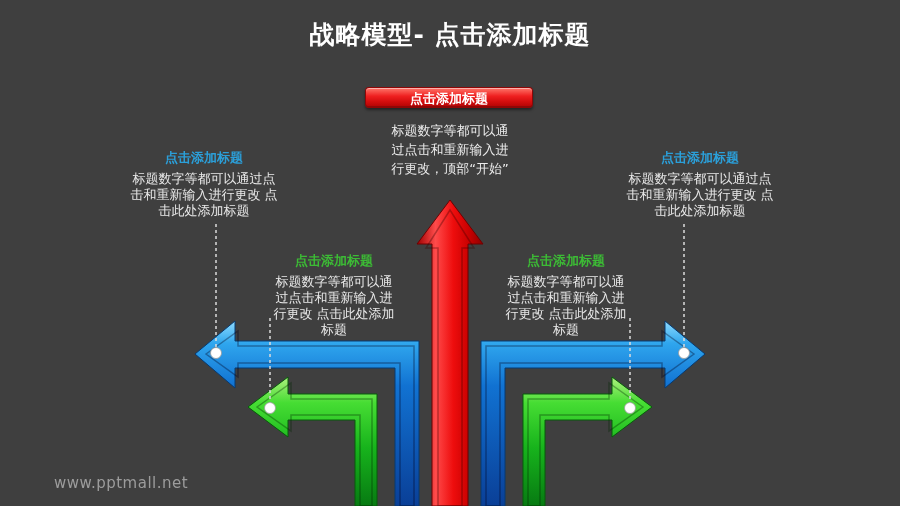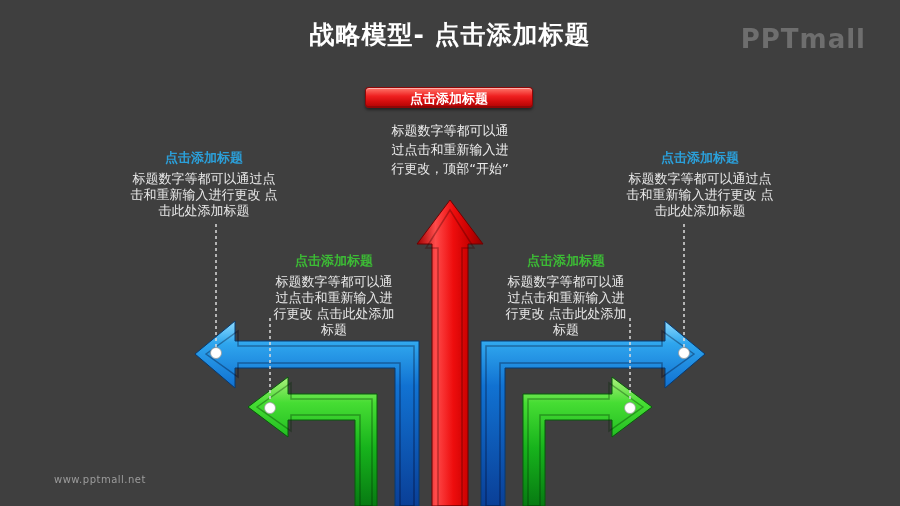--- a/index.html
+++ b/index.html
@@ -31,21 +31,21 @@
   .callout{position:absolute;text-align:center;}
   .callout .heading{font-size:13px;font-weight:bold;margin-bottom:4px;cursor:pointer;}
   .callout .body{color:#E9E9E9;font-size:13px;line-height:16px;white-space:pre-line;cursor:pointer;}
   .callout.blue .heading{color:#2B9FD9;}
   .callout.green .heading{color:#3CBB35;}
   .co-left-blue{left:118px;top:149px;width:172px;}
   .co-right-blue{left:614px;top:149px;width:172px;}
   .co-left-green{left:260px;top:252px;width:148px;}
   .co-right-green{left:492px;top:252px;width:148px;}
   .watermark{
-    position:absolute;left:54px;top:474px;color:#9C9C9C;font-size:10px;letter-spacing:0.5px;
+    position:absolute;left:54px;top:474px;color:#9C9C9C;font-size:15px;letter-spacing:0.5px;
   }
 </style>
 </head>
 <body>
 
 <div class="slide">
 
   <svg class="arrow-layer" width="900" height="506" viewBox="0 0 900 506">
     <defs>
       <linearGradient id="gRed" x1="0" y1="0" x2="1" y2="0">
@@ -97,21 +97,20 @@
 
     <g fill="#FFFFFF" stroke="#9a9a9a" stroke-width="0.8">
       <circle cx="216" cy="353" r="5.5"></circle>
       <circle cx="684" cy="353" r="5.5"></circle>
       <circle cx="270" cy="408" r="5.5"></circle>
       <circle cx="630" cy="408" r="5.5"></circle>
     </g>
   </svg>
 
   <div class="page-title">战略模型- 点击添加标题</div>
-  <div class="brand-logo">PPTmall</div>
 
   <button class="add-title-btn">点击添加标题</button>
   <div class="top-body">标题数字等都可以通
 过点击和重新输入进
 行更改，顶部“开始”</div>
 
   <div class="callout blue co-left-blue">
     <div class="heading">点击添加标题</div>
     <div class="body">标题数字等都可以通过点
 击和重新输入进行更改 点

